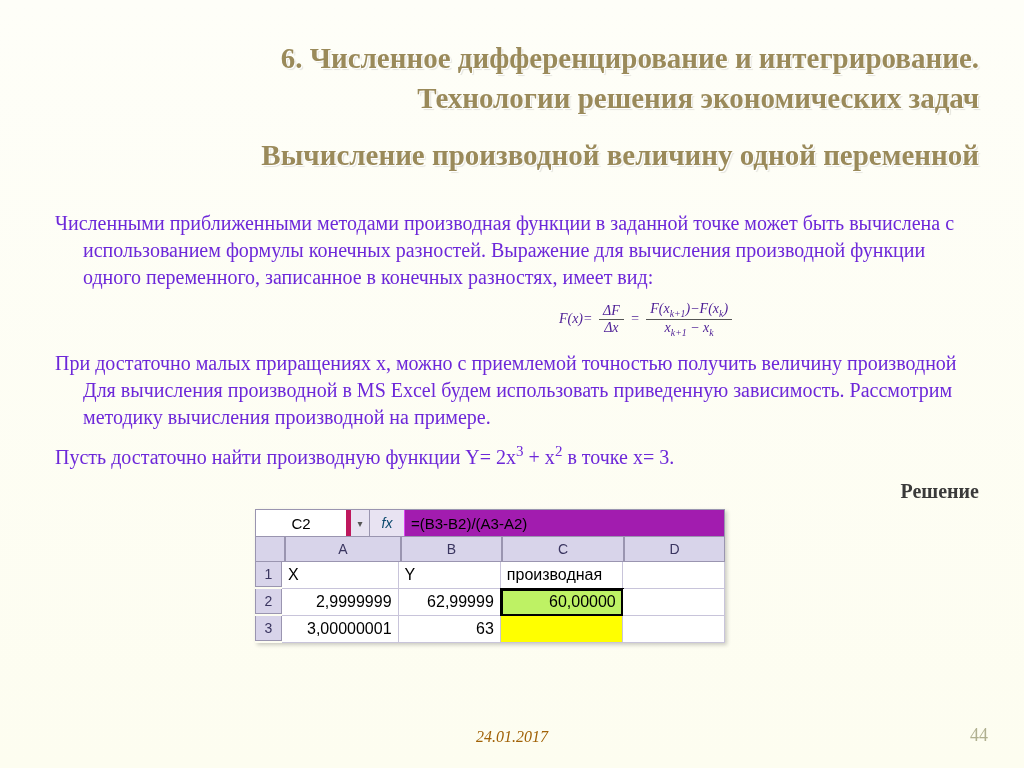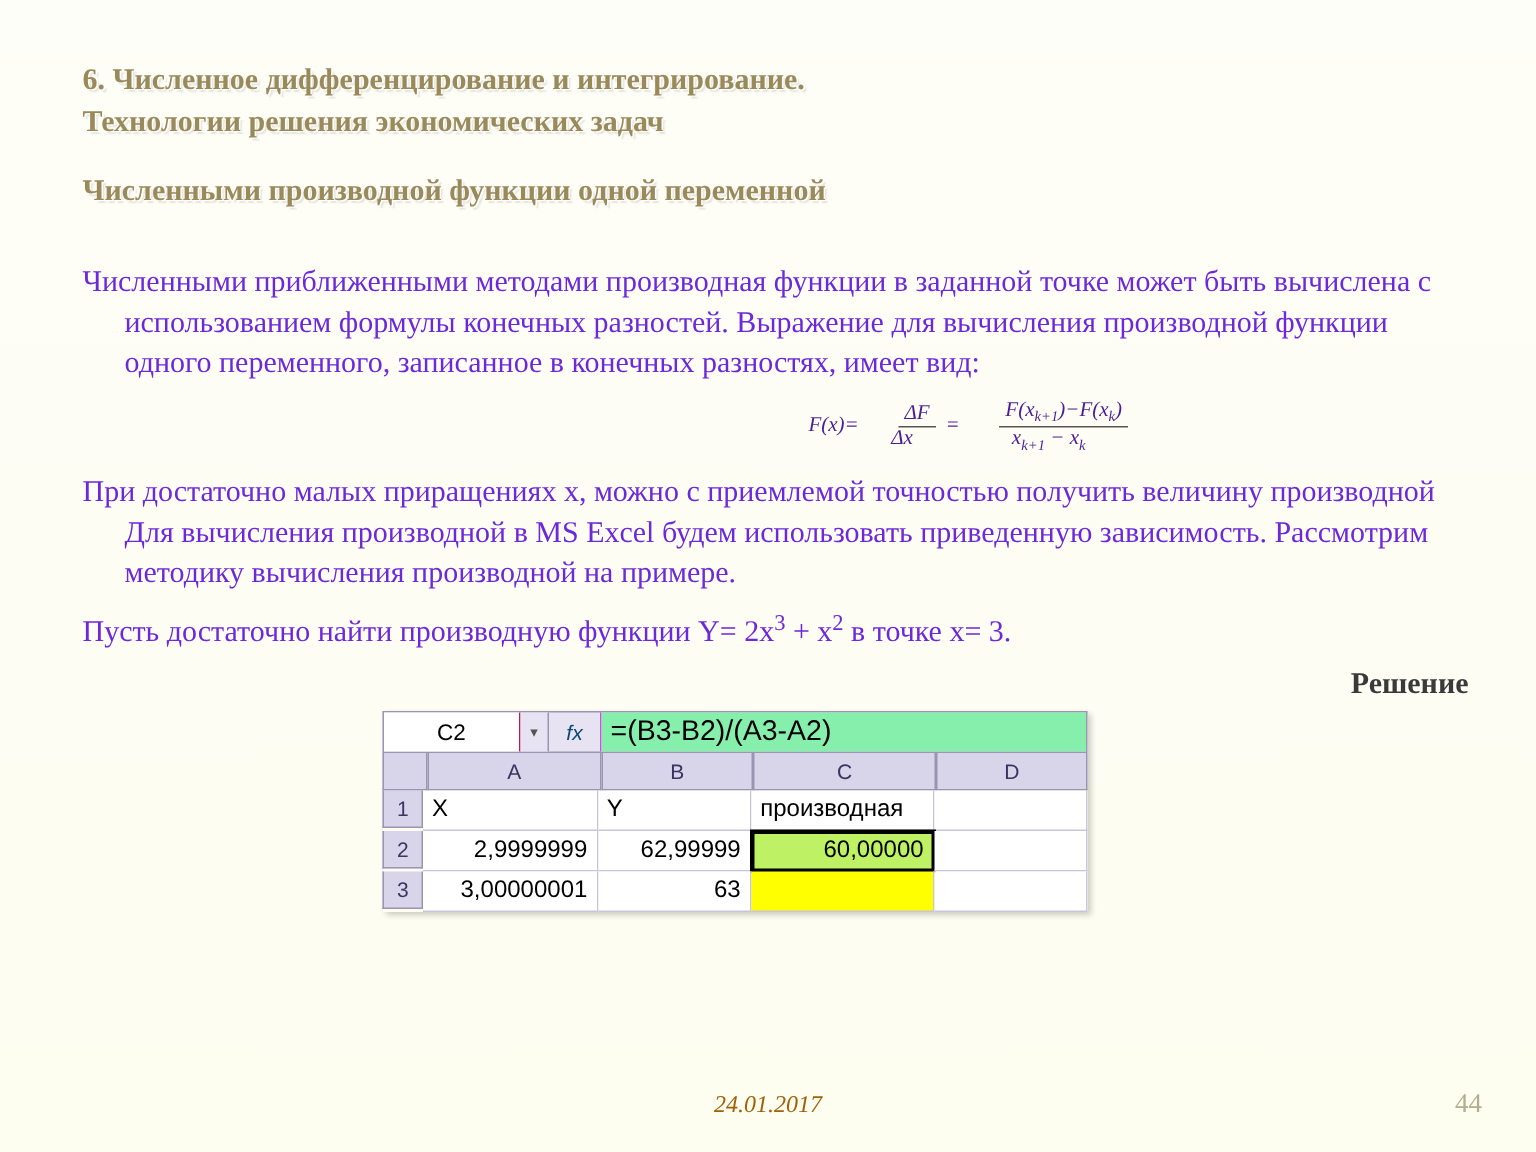--- a/index.html
+++ b/index.html
@@ -13,23 +13,24 @@
     position: relative;
     box-sizing: border-box;
   }
   .slide {
     padding: 40px 45px 20px 55px;
   }
   .title-block {
     color: #9a8a5a;
     text-shadow: 1px 1px 0 #fff, 2px 2px 1px rgba(0,0,0,0.1);
     font-weight: bold;
-    font-size: 20px;
+    font-size: 29px;
     line-height: 1.3;
     margin-bottom: 35px;
+    text-align: right;
   }
   .title-line { margin-bottom: 2px; }
   .subtitle { margin-top: 20px; }
   .body-text {
     font-size: 20px;
     color: #6d28d9;
     line-height: 1.35;
     margin-bottom: 10px;
     text-indent: -28px;
     padding-left: 28px;
@@ -42,57 +43,57 @@
     font-size: 14px;
     color: #4c1d95;
     padding-left: 260px;
   }
   .frac {
     display: inline-block;
     vertical-align: middle;
     text-align: center;
     margin: 0 3px;
   }
-  .frac .num { display:block; border-bottom:1px solid #555; padding:0 4px;margin-left:20px; }
+  .frac .num { display:block; border-bottom:1px solid #555; padding:0 4px; }
   .frac .den { display:block; padding:0 4px; }
   .bold-lbl { font-weight: bold; font-size:20px; margin:8px 0 6px 0;text-align:right; }
 
   
   .excel {
     margin-left: 200px;
     width: 470px;
     font-family: Arial, sans-serif;
     font-size: 16px;
     color: #000;
     box-shadow: 2px 2px 4px rgba(0,0,0,0.2);
   }
   .namebox-row {
     display:flex;
     background:#e8e3f2;
     border:1px solid #9a95b0;
     height:26px;
     align-items:stretch;
   }
   .namebox {
-    width:90px; background:#fff; border-right:1px solid #be185d;
+    width:90px; background:#fff; border-right:5px solid #be185d;
     display:flex; align-items:center; justify-content:center;
     font-size:15px;
   }
   .nb-drop {
     width:18px; background:#e8e3f2; border-right:1px solid #9a95b0;
     display:flex;align-items:center;justify-content:center; font-size:10px;color:#555;
   }
   .fx {
     width:34px; border-right:1px solid #d946ef;
     display:flex;align-items:center;justify-content:center;
     font-style:italic; font-size:14px; color:#0c4a6e;
   }
   .formula-bar {
-    flex:1; background:#86efac; padding:0 6px; display:flex;align-items:center;
-    font-size:19px;
+    flex:1; background:#a21caf; padding:0 6px; display:flex;align-items:center;
+    font-size:15px;
   }
   .grid-row { display:flex; }
   .hd {
     background:#d8d4ea; border:1px solid #9a95b0; border-top:none;
     height:24px; display:flex;align-items:center;justify-content:center;
     font-size:14px; color:#3a3560;
   }
   .rowhd { width:28px; }
   .colA { width:116px; }
   .colB { width:100px; }
@@ -127,21 +128,21 @@
   sub, .s { font-size:0.7em; vertical-align:sub; font-style:italic;}
   sup { font-size:0.75em; }
 </style>
 </head>
 <body>
 
 <div class="slide">
   <div class="title-block">
     <div class="title-line">6. Численное дифференцирование и интегрирование.</div>
     <div class="title-line">Технологии решения экономических задач</div>
-    <div class="title-line subtitle">Численными производной функции одной переменной</div>
+    <div class="title-line subtitle">Вычисление производной величину одной переменной</div>
   </div>
 
   <div class="body-text">Численными приближенными методами производная функции в заданной точке может быть вычислена с использованием формулы конечных разностей. Выражение для вычисления производной функции одного переменного, записанное в конечных разностях, имеет вид:</div>
 
   <div class="formula-wrap">
     <span>F(x)=</span>
     <span class="frac">
       <span class="num">ΔF</span>
       <span class="den">Δx</span>
     </span>

